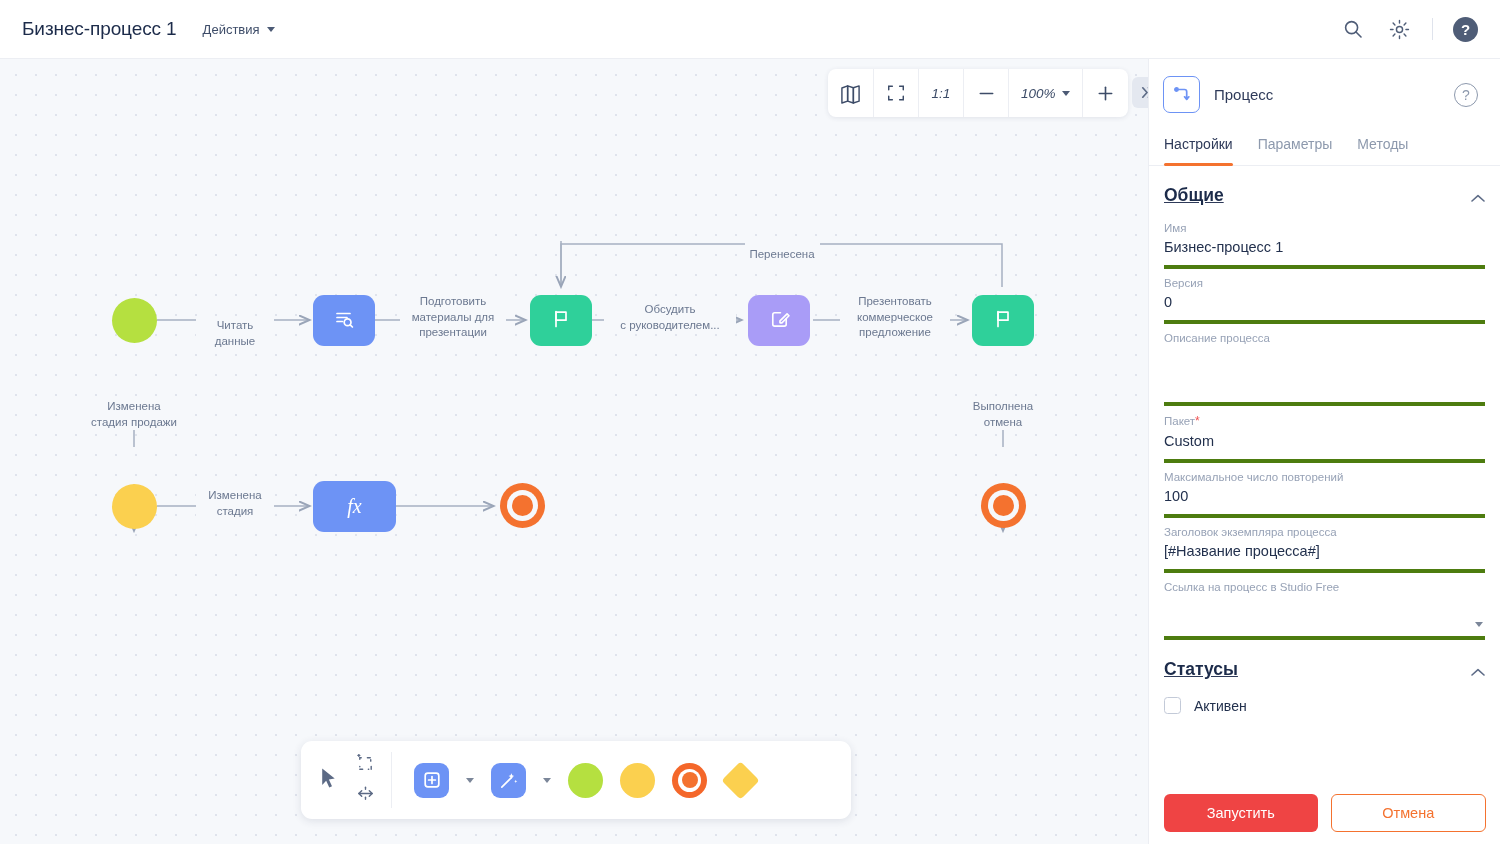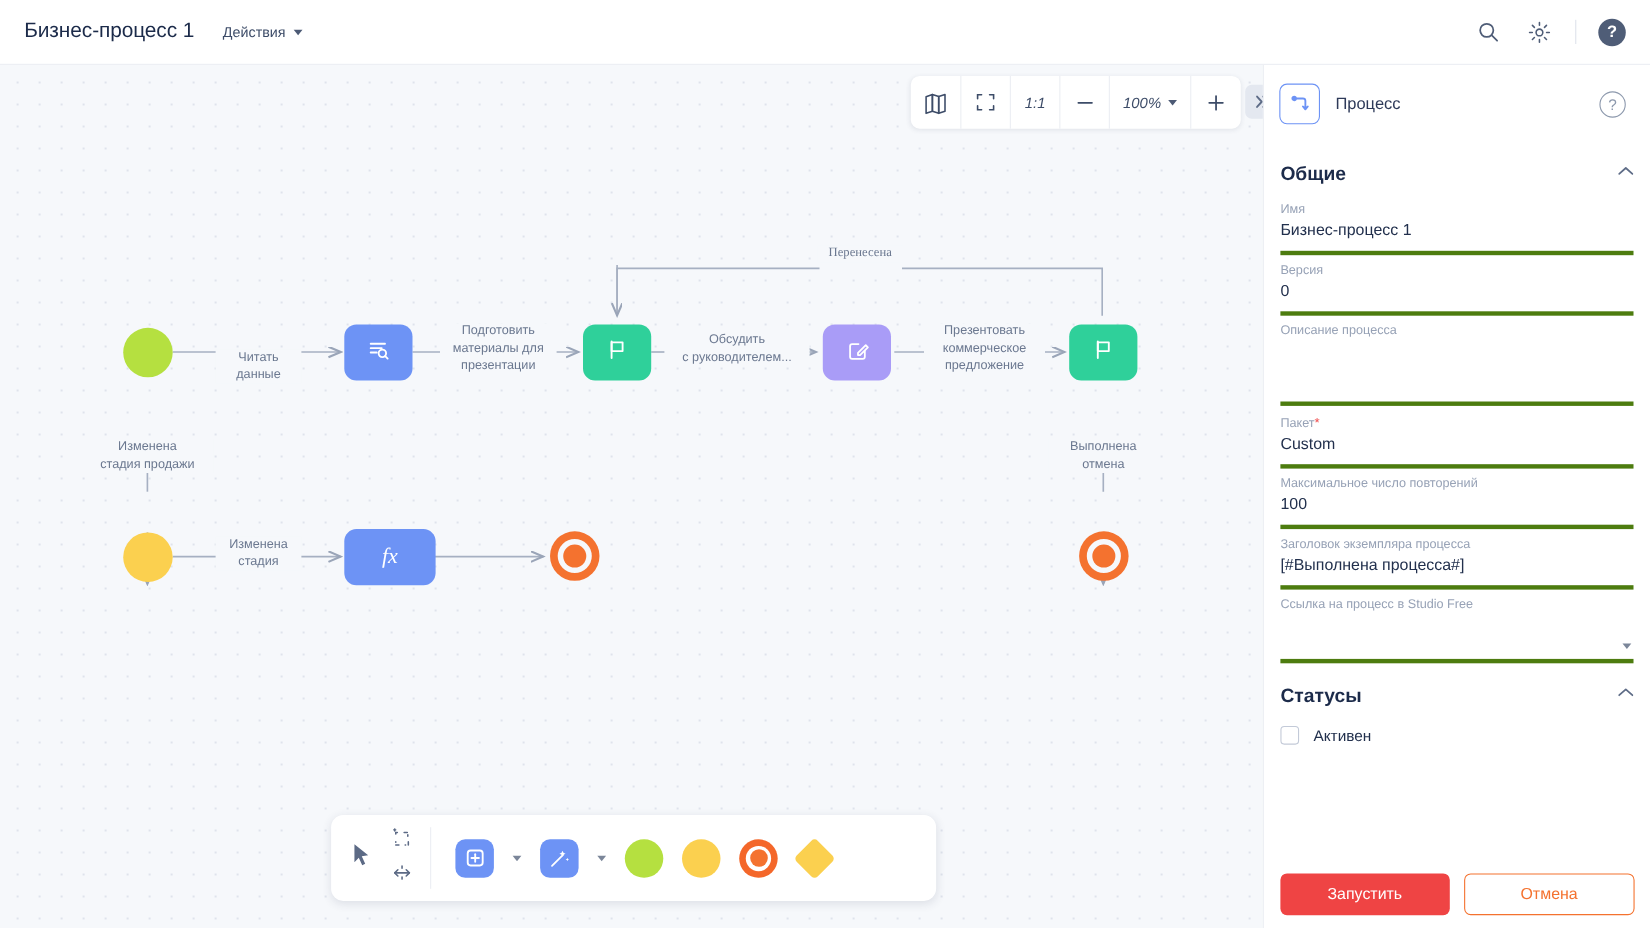--- a/index.html
+++ b/index.html
@@ -148,21 +148,21 @@
   }
   .tab.active { color:#2e3a59; }
   .tab.active::after {
     content:""; position:absolute; left:0; right:0; bottom:-1px;
     height:2.6px; background:#f4722f; border-radius:2px;
   }
   .panel-body {
     flex:1; overflow:hidden; padding:0 15px; position:relative;
   }
   .sect-head {
-    display:flex; align-items:flex-start; padding:19px 0 8px;
+    display:flex; align-items:flex-end; padding:19px 0 8px;text-decoration:underline;
   }
   .sect-title { font-size:17.5px; font-weight:bold; color:#1c2b4a; }
   .chev {
     margin-left:auto; color:#5e6c87; font-size:13px; cursor:pointer;
   }
   .field { border-bottom:4px solid #4d7c0f; padding:8px 0 6px; position:relative; }
   .field-label { font-size:11.5px; color:#97a2b6; margin-bottom:5px; }
   .field-label .req { color:#f05050; font-size:12px; }
   .field-value { font-size:14.5px; color:#22304d; min-height:20px; }
   .field-tall { min-height:47px; }
@@ -326,21 +326,21 @@
     <div class="lbl lbl-bg" style="left:196px;top:259px;width:78px;">Читать
 данные</div>
     <div class="lbl lbl-bg" style="left:400px;top:235px;width:106px;">Подготовить
 материалы для
 презентации</div>
     <div class="lbl lbl-bg" style="left:604px;top:243px;width:132px;">Обсудить
 с руководителем...</div>
     <div class="lbl lbl-bg" style="left:840px;top:235px;width:110px;">Презентовать
 коммерческое
 предложение</div>
-    <div class="lbl lbl-bg" style="left:743px;top:164px;width:78px;font-family:Liberation Serif, serif;">Перенесена</div>
+    <div class="lbl lbl-bg" style="left:743px;top:188px;width:78px;">Перенесена</div>
     <div class="lbl lbl-bg" style="left:74px;top:340px;width:120px;">Изменена
 стадия продажи</div>
     <div class="lbl lbl-bg" style="left:196px;top:429px;width:78px;">Изменена
 стадия</div>
     <div class="lbl lbl-bg" style="left:953px;top:340px;width:100px;">Выполнена
 отмена</div>
 
     <div class="zoom-bar">
       <div class="zb">
         <svg width="21" height="21" viewBox="0 0 22 22" fill="none" stroke="#3d4c68" stroke-width="1.5" stroke-linejoin="round">
@@ -442,20 +442,25 @@
         <svg width="22" height="22" viewBox="0 0 22 22" fill="none" stroke="#6d93f5" stroke-width="1.7" stroke-linecap="round" stroke-linejoin="round">
           <circle cx="5.5" cy="5.5" r="1.6" fill="#6d93f5"></circle>
           <path d="M5.5 5.5h8a2.2 2.2 0 0 1 2.2 2.2v7"></path>
           <path d="M13.5 12.8l2.2 2.6 2.2-2.6" fill="#6d93f5" stroke="#6d93f5"></path>
         </svg>
       </span>
       <span class="panel-title">Процесс</span>
       <span class="panel-help">?</span>
     </div>
 
+    <div class="tabs">
+      <div class="tab active">Настройки</div>
+      <div class="tab">Параметры</div>
+      <div class="tab">Методы</div>
+    </div>
 
     <div class="panel-body">
 
       <div class="sect-head">
         <span class="sect-title">Общие</span>
         <span class="chev">
           <svg width="14" height="9" viewBox="0 0 14 9" fill="none" stroke="#5e6c87" stroke-width="1.6" stroke-linecap="round" stroke-linejoin="round">
               <path d="M1 7l6-5.3L13 7"></path>
             </svg>
         </span>
@@ -483,21 +488,21 @@
         <div class="field-value">Custom</div>
       </div>
 
       <div class="field">
         <div class="field-label">Максимальное число повторений</div>
         <div class="field-value">100</div>
       </div>
 
       <div class="field">
         <div class="field-label">Заголовок экземпляра процесса</div>
-        <div class="field-value">[#Выполнена процесса#]</div>
+        <div class="field-value">[#Название процесса#]</div>
       </div>
 
       <div class="field field-select">
         <div class="field-label">Ссылка на процесс в Studio Free</div>
         <div class="field-value"></div>
         <span class="sel-caret"></span>
       </div>
 
       <div class="sect-head">
         <span class="sect-title">Статусы</span>

